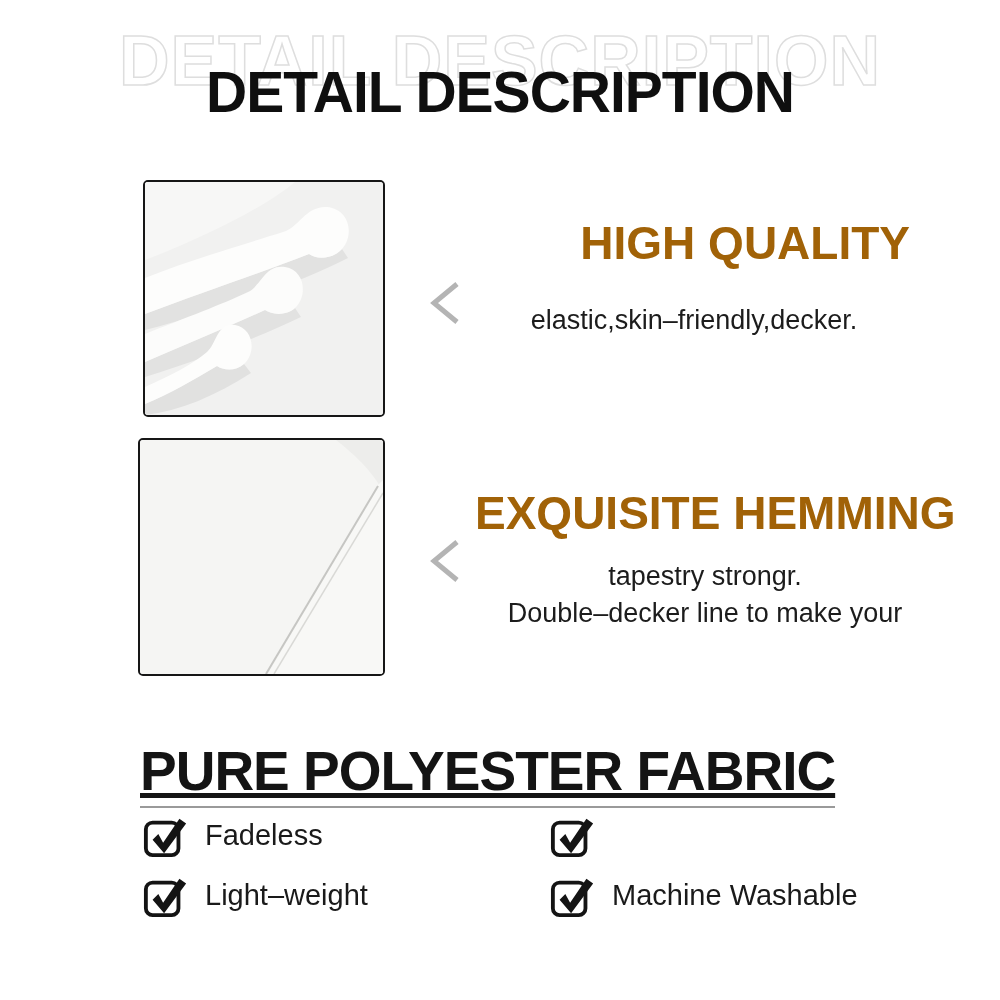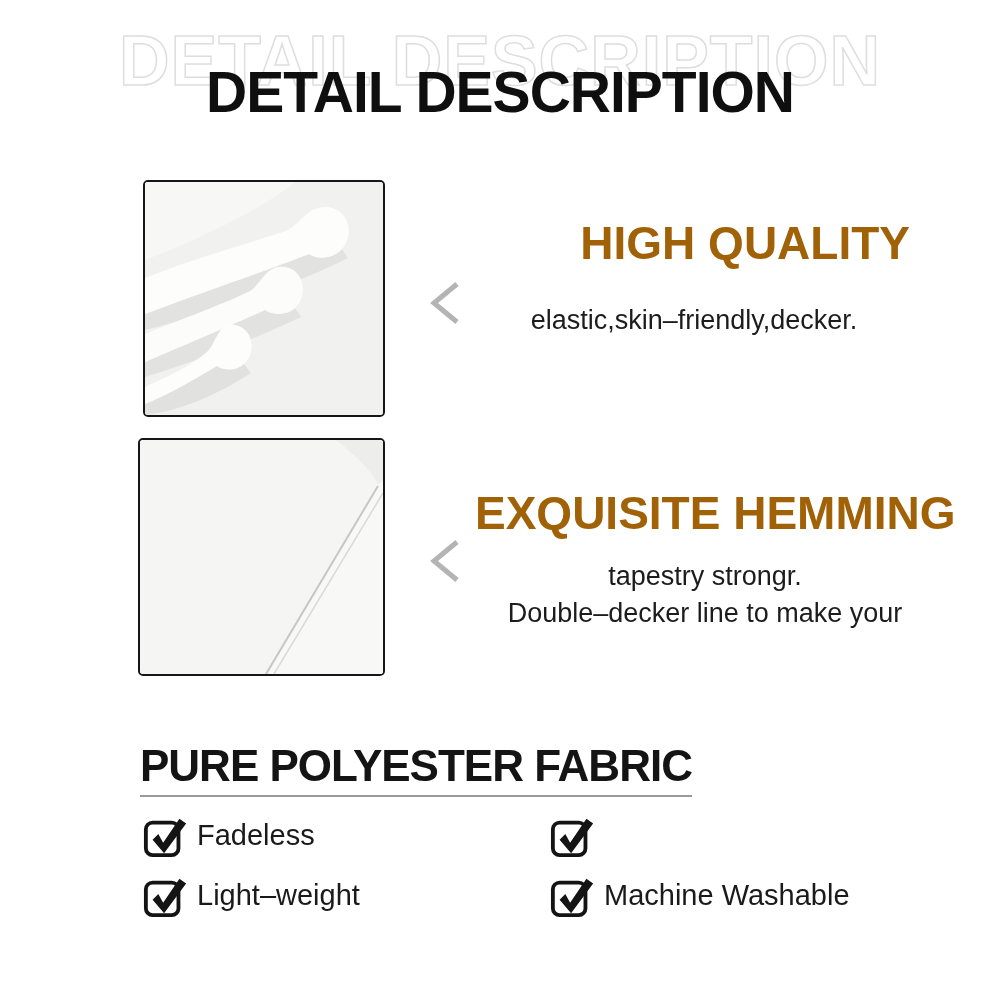--- a/index.html
+++ b/index.html
@@ -48,30 +48,30 @@
     font-size:27px; line-height:37px; color:#1c1c1c;
   }
   .sec1-head { left:440px; top:220px; width:432px; }
   .sec1-body { left:425px; top:302px; width:462px; }
   .sec2-head { left:437px; top:490px; width:460px; }
   .sec2-body { left:432px; top:558px; width:470px; }
 
   
   .features-head {
     position:absolute; left:102px; top:744px;
-    font-size:44px; font-weight:bold; letter-spacing:-1px; line-height:1;
+    font-size:55px; font-weight:bold; letter-spacing:-1px; line-height:1;
     color:#141414; padding-bottom:7px; border-bottom:2px solid #9a9a9a;
-    display:inline-block; white-space:nowrap;
+    display:inline-block; white-space:nowrap;text-decoration:underline;
   }
   .check-grid {
     position:absolute; left:105px; top:812px;
     display:grid; grid-template-rows:46px 46px; grid-template-columns:407px auto;
     grid-auto-flow:column; row-gap:14px;
   }
-  .check-item { display:flex; align-items:center; gap:8px; }
+  .check-item { display:flex; align-items:center; gap:16px; }
   .check-item svg { flex:0 0 auto; display:block; overflow:visible; }
   .check-label { font-size:29px; color:#1a1a1a; white-space:nowrap; }
 </style>
 </head>
 <body>
 
 <div class="canvas">
 
   <div class="title-ghost">DETAIL DESCRIPTION</div>
   <h1 class="title-main" style="margin:0;">DETAIL DESCRIPTION</h1>

